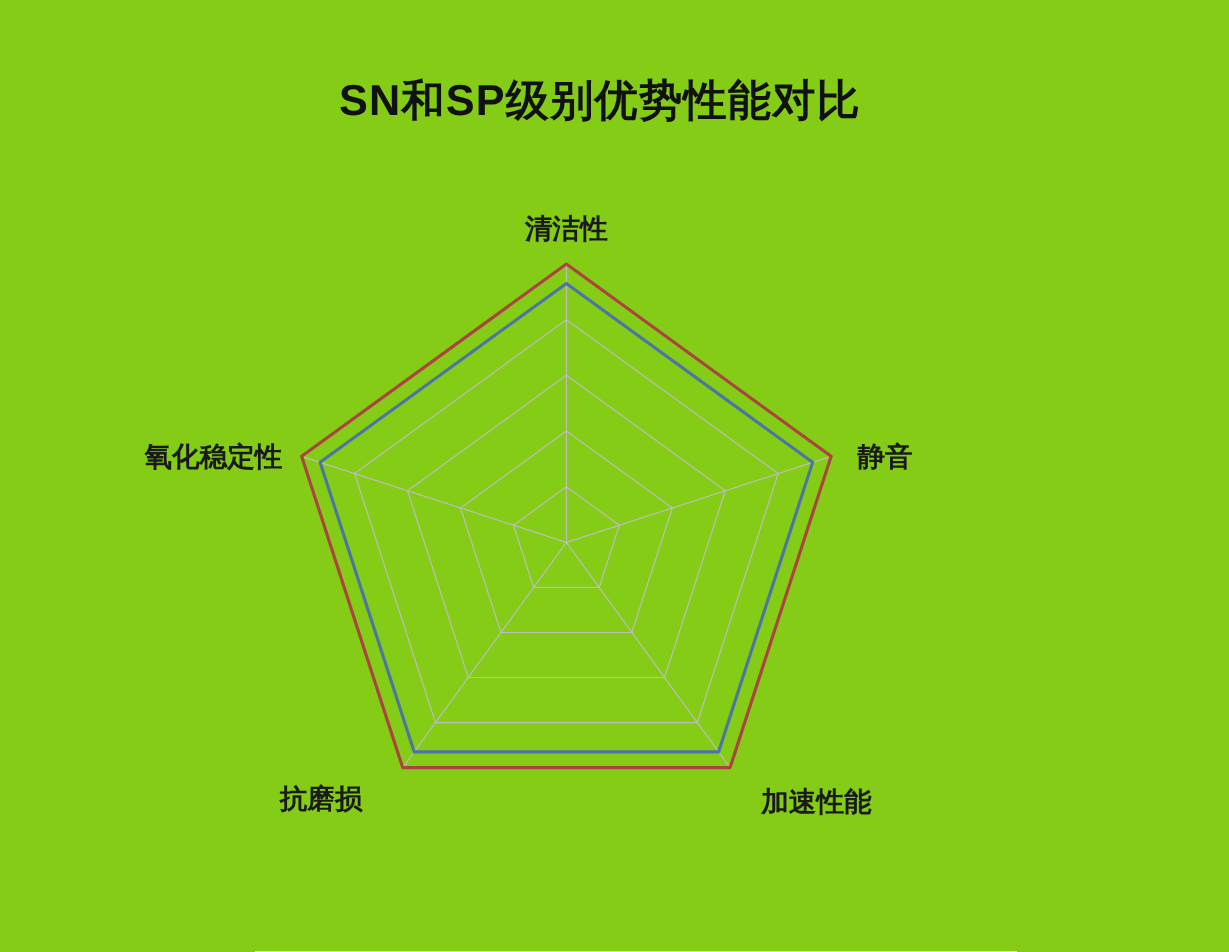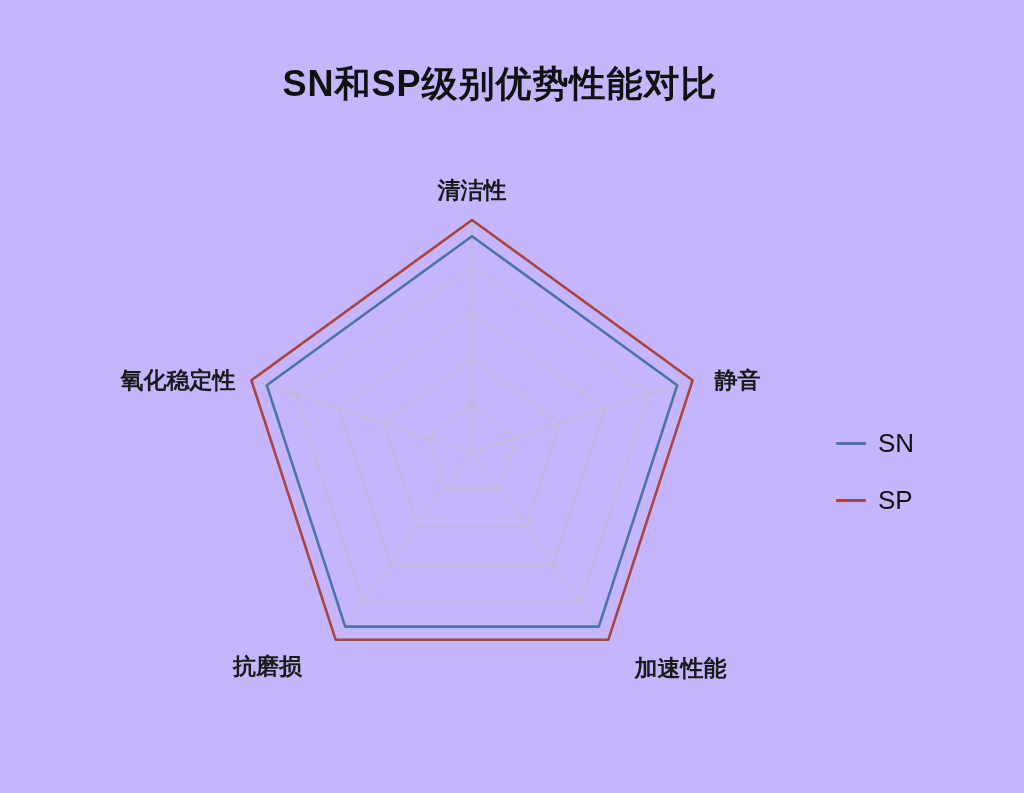--- a/index.html
+++ b/index.html
@@ -5,21 +5,21 @@
   html, body {
     margin: 0;
     padding: 0;
     background: #ffffff;
     font-family: "Liberation Sans", "DejaVu Sans", sans-serif;
   }
   .canvas {
     position: relative;
     width: 1024px;
     height: 793px;
-    background: #c4b5fd;
+    background: #84cc16;
     overflow: hidden;
   }
   .title {
     position: absolute;
     top: 60px;
     left: 0;
     width: 1000px;
     text-align: center;
     font-size: 36px;
     font-weight: bold;
@@ -75,24 +75,14 @@
       <line x1="472" y1="452" x2="251.4" y2="380.3" stroke="#bdbdbd" stroke-width="1"></line>
       <polygon points="472.0,236.2 677.2,385.3 598.8,626.6 345.2,626.6 266.8,385.3" fill="none" stroke="#4e74a6" stroke-width="2.6" stroke-linejoin="round"></polygon>
       <polygon points="472.0,220.0 692.6,380.3 608.4,639.7 335.6,639.7 251.4,380.3" fill="none" stroke="#ab4340" stroke-width="2.6" stroke-linejoin="round"></polygon>
       <text x="472.0" y="198.0" text-anchor="middle" font-size="23" font-weight="bold" fill="#1a1a1a">清洁性</text>
       <text x="714.6" y="388.3" text-anchor="start" font-size="23" font-weight="bold" fill="#1a1a1a">静音</text>
       <text x="680.4" y="675.7" text-anchor="middle" font-size="23" font-weight="bold" fill="#1a1a1a">加速性能</text>
       <text x="267.6" y="673.7" text-anchor="middle" font-size="23" font-weight="bold" fill="#1a1a1a">抗磨损</text>
       <text x="235.4" y="388.3" text-anchor="end" font-size="23" font-weight="bold" fill="#1a1a1a">氧化稳定性</text>
     </svg>
 
-  <div class="legend">
-    <div class="legend-item">
-      <span class="swatch" id="swatch-0" style="background: rgb(78, 116, 166);"></span>
-      <span class="legend-label">SN</span>
-    </div>
-    <div class="legend-item">
-      <span class="swatch" id="swatch-1" style="background: rgb(171, 67, 64);"></span>
-      <span class="legend-label">SP</span>
-    </div>
-  </div>
 
 </div>
 
 </body></html>

